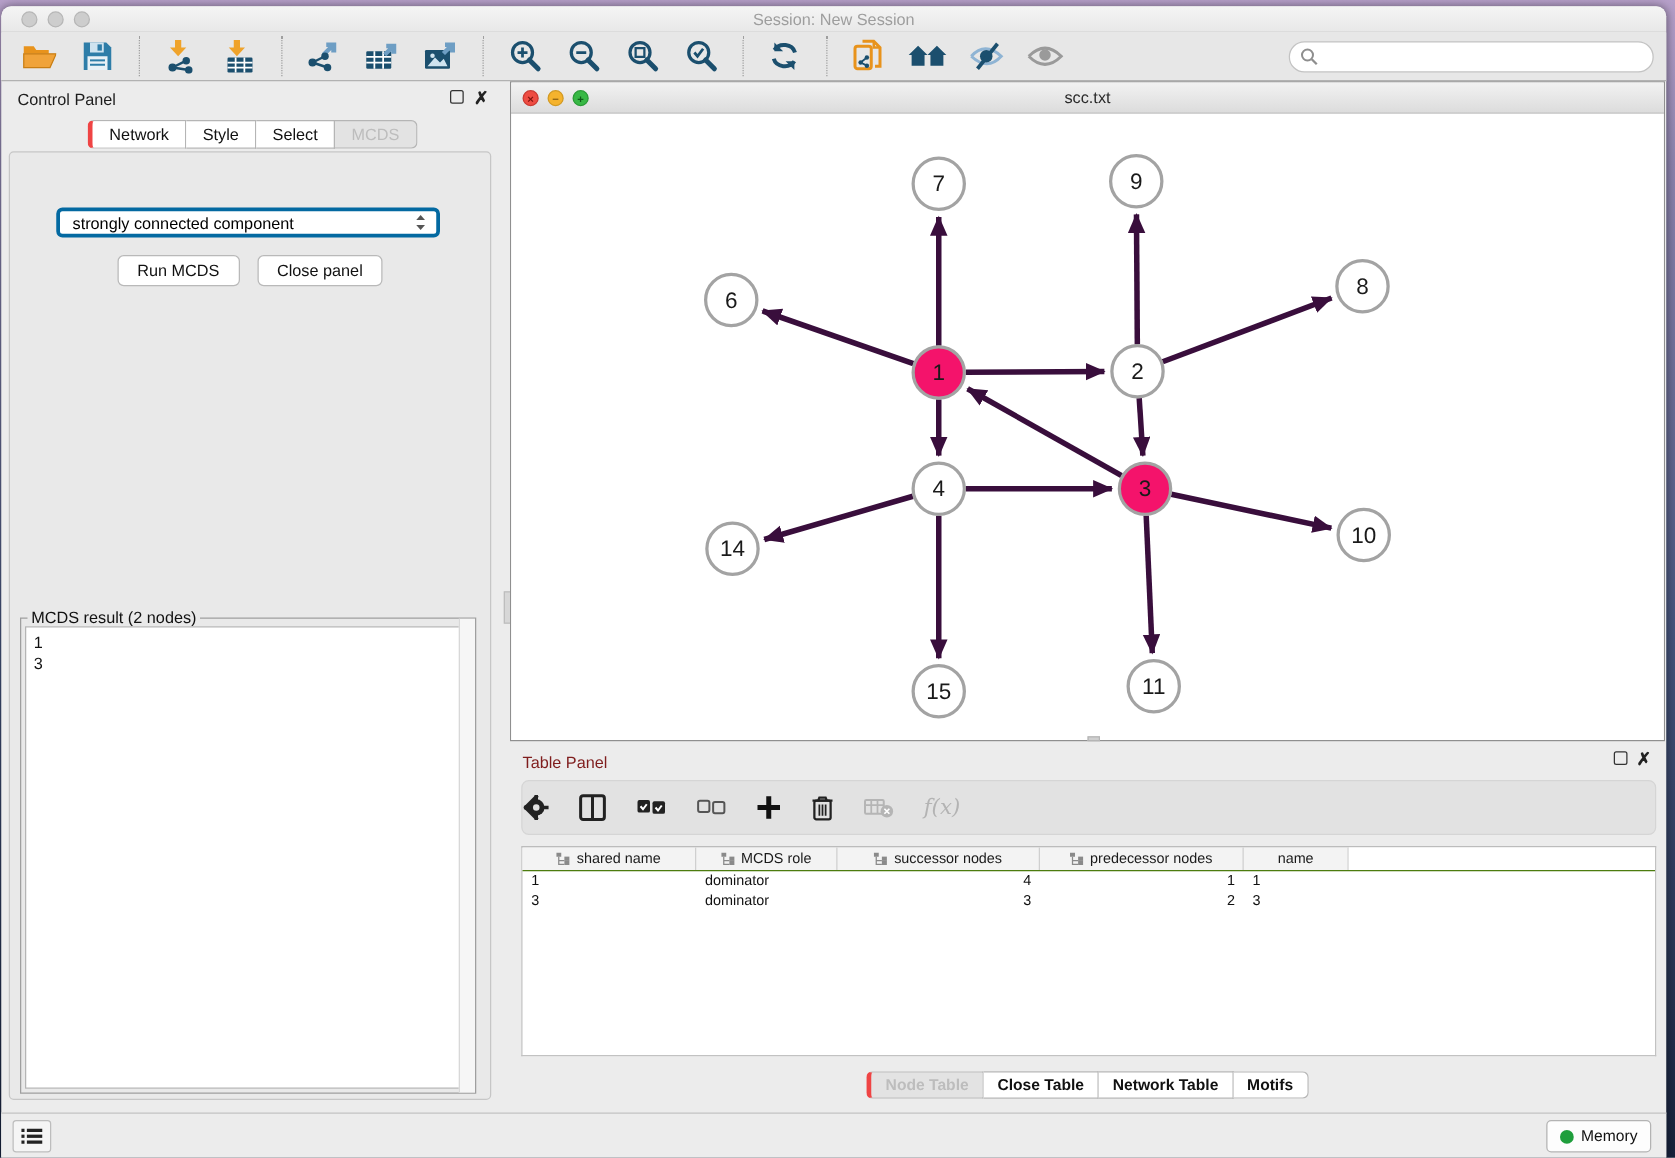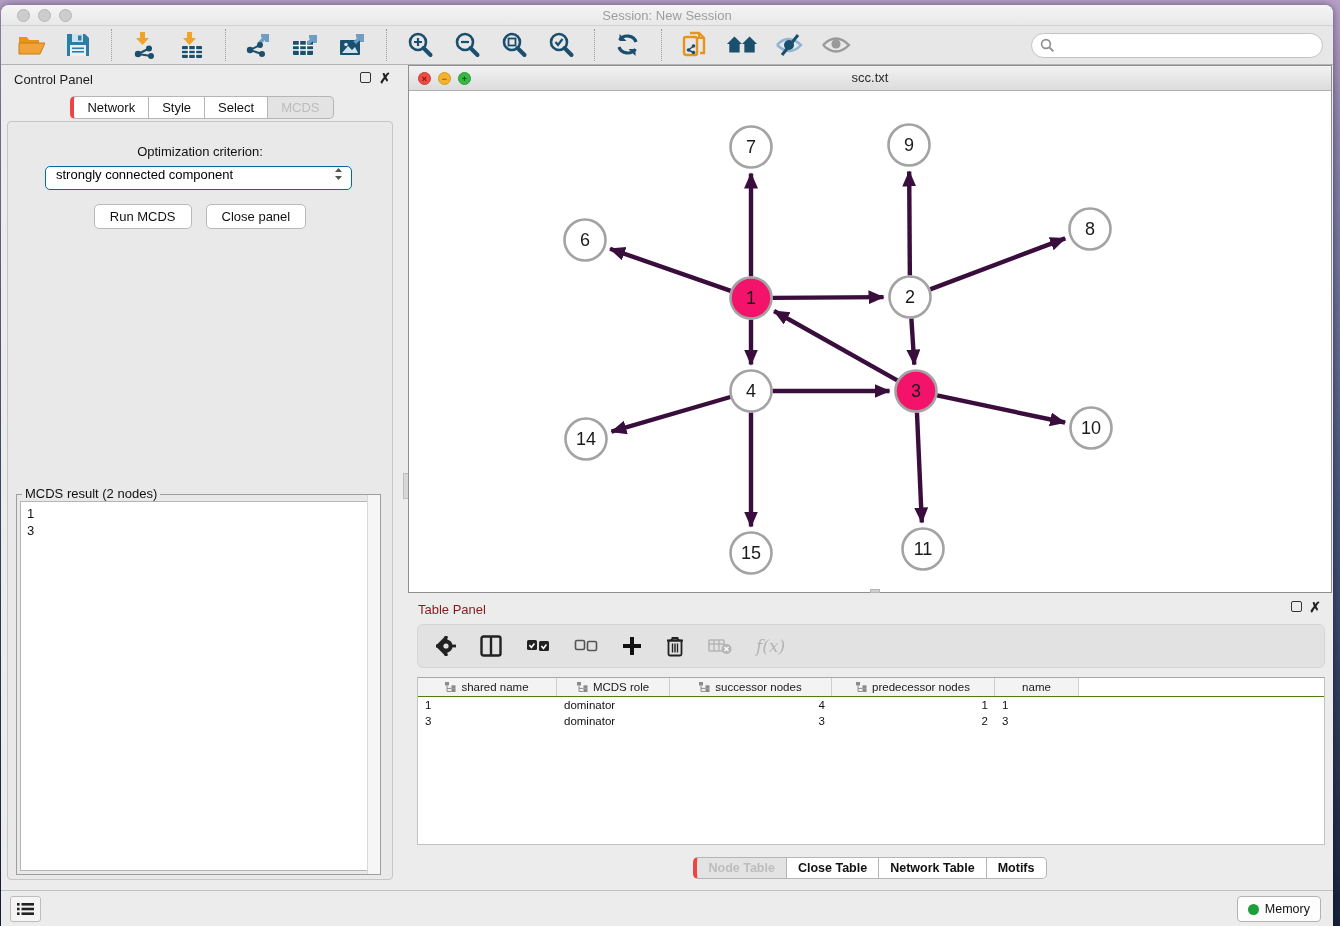--- a/index.html
+++ b/index.html
@@ -41,21 +41,21 @@
   .cp-tabs { position:absolute; left:0; right:0; top:31px; display:flex; justify-content:center; }
   .tab { background:#fff; border:1px solid #b5b5b5; border-left:none; font-size:13px;
     padding:3px 13px; cursor:pointer; color:#111; }
   .tab:first-child { border-left:4px solid #ef4444; border-radius:5px 0 0 5px; }
   .tab:last-child { border-radius:0 5px 5px 0; }
   .tab.selected { background:#e3e3e3; color:#bdbdbd; }
   .cp-content { position:absolute; left:6px; right:10px; top:56px; bottom:10px;
     background:#e9e9e9; border:1px solid #c6c6c6; border-radius:4px; }
   .opt-label { position:absolute; left:0; right:0; top:22px; text-align:center; font-size:13px; color:#111; }
   .dropdown { position:absolute; left:37px; right:40px; top:44px; height:24px; background:#fff;
-    border:1px solid #0369a1; border-radius:5px; display:flex; align-items:flex-start;
+    border:3px solid #0369a1; border-radius:5px; display:flex; align-items:center;
     padding:0 8px 0 10px; font-size:13px; cursor:pointer; }
   .dropdown .dd-val { flex:1; }
   .btn-row { position:absolute; left:0; right:0; top:82px; display:flex; justify-content:center; gap:14px; }
   .pushbtn { background:#fff; border:1px solid #b9b9b9; border-radius:5px; font-size:13px;
     padding:4px 15px; cursor:pointer; color:#111; }
   .result-box { position:absolute; left:8px; right:11px; top:372px; bottom:4px;
     border:1px solid #9f9f9f; }
   .result-legend { position:absolute; left:5px; top:-9px; background:#e9e9e9; padding:0 3px;
     font-size:13px; color:#111; }
   .result-inner { position:absolute; left:3px; right:3px; top:6px; bottom:3px; background:#fff;
@@ -85,21 +85,21 @@
   .net-title { position:absolute; left:0; right:0; top:4px; text-align:center; font-size:13px; color:#2b2b2b; }
   .canvas { position:absolute; left:0; top:25px; right:0; bottom:0; background:#fff; }
   .canvas svg { position:absolute; left:0; top:0; }
   .bottom-grip { position:absolute; left:50%; bottom:-1px; width:10px; height:4px; background:#cfcfcf; border:1px solid #b5b5b5; }
 
   
   .table-panel { position:absolute; left:0; right:0; top:531px; bottom:0; background:#ececec; }
   .tp-title { position:absolute; left:10px; top:6px; font-size:13px; color:#7f1d1d; }
   .tp-toolbar { position:absolute; left:9px; right:7px; top:28px; height:44px;
     background:#e2e2e2; border:1px solid #d5d5d5; border-radius:6px;
-    display:flex; align-items:center; gap:24px; padding-left:18px; }
+    display:flex; align-items:center; gap:24px; padding-left:1px; }
   .tp-btn { display:flex; align-items:center; justify-content:center; cursor:pointer; }
   .fx { font-family:"DejaVu Serif", serif; font-style:italic; font-size:17px; color:#b3b3b3; }
   .tablewrap { position:absolute; left:9px; right:7px; top:81px; bottom:45px;
     background:#fff; border:1px solid #c2c2c2; border-top:1px solid #a8a8a8; }
   .thead { display:flex; height:19px; border-bottom:1px solid #4d7c0f; background:#f3f3f3; }
   .th { display:flex; align-items:center; justify-content:center; gap:5px; font-size:11.5px;
     color:#1a1a1a; border-right:1px solid #cfcfcf; cursor:pointer; }
   .th.filler { flex:1; background:#fff; border-right:none; cursor:default; }
   .t-row { display:flex; height:16px; font-size:11.5px; color:#111; align-items:center; }
   .td { padding:0 7px; overflow:hidden; white-space:nowrap; }
@@ -283,21 +283,20 @@
         <span class="panel-ctl" style="right:32px;"><span class="float-box"></span></span>
         <span class="panel-ctl" style="right:12px; font-weight:bold; font-size:14px;">✗</span>
       </div>
       <div class="cp-tabs">
         <div class="tab">Network</div>
         <div class="tab">Style</div>
         <div class="tab">Select</div>
         <div class="tab selected">MCDS</div>
       </div>
       <div class="cp-content">
-        <div class="opt-label">Optimization criterion:</div>
         <div class="dropdown">
           <span class="dd-val">strongly connected component</span>
           <svg width="9" height="14" viewBox="0 0 9 14">
               <path d="M1 5 L4.5 1 L8 5 z" fill="#555"></path>
               <path d="M1 9 L4.5 13 L8 9 z" fill="#555"></path>
             </svg>
         </div>
         <div class="btn-row">
           <button class="pushbtn">Run MCDS</button>
           <button class="pushbtn">Close panel</button>

